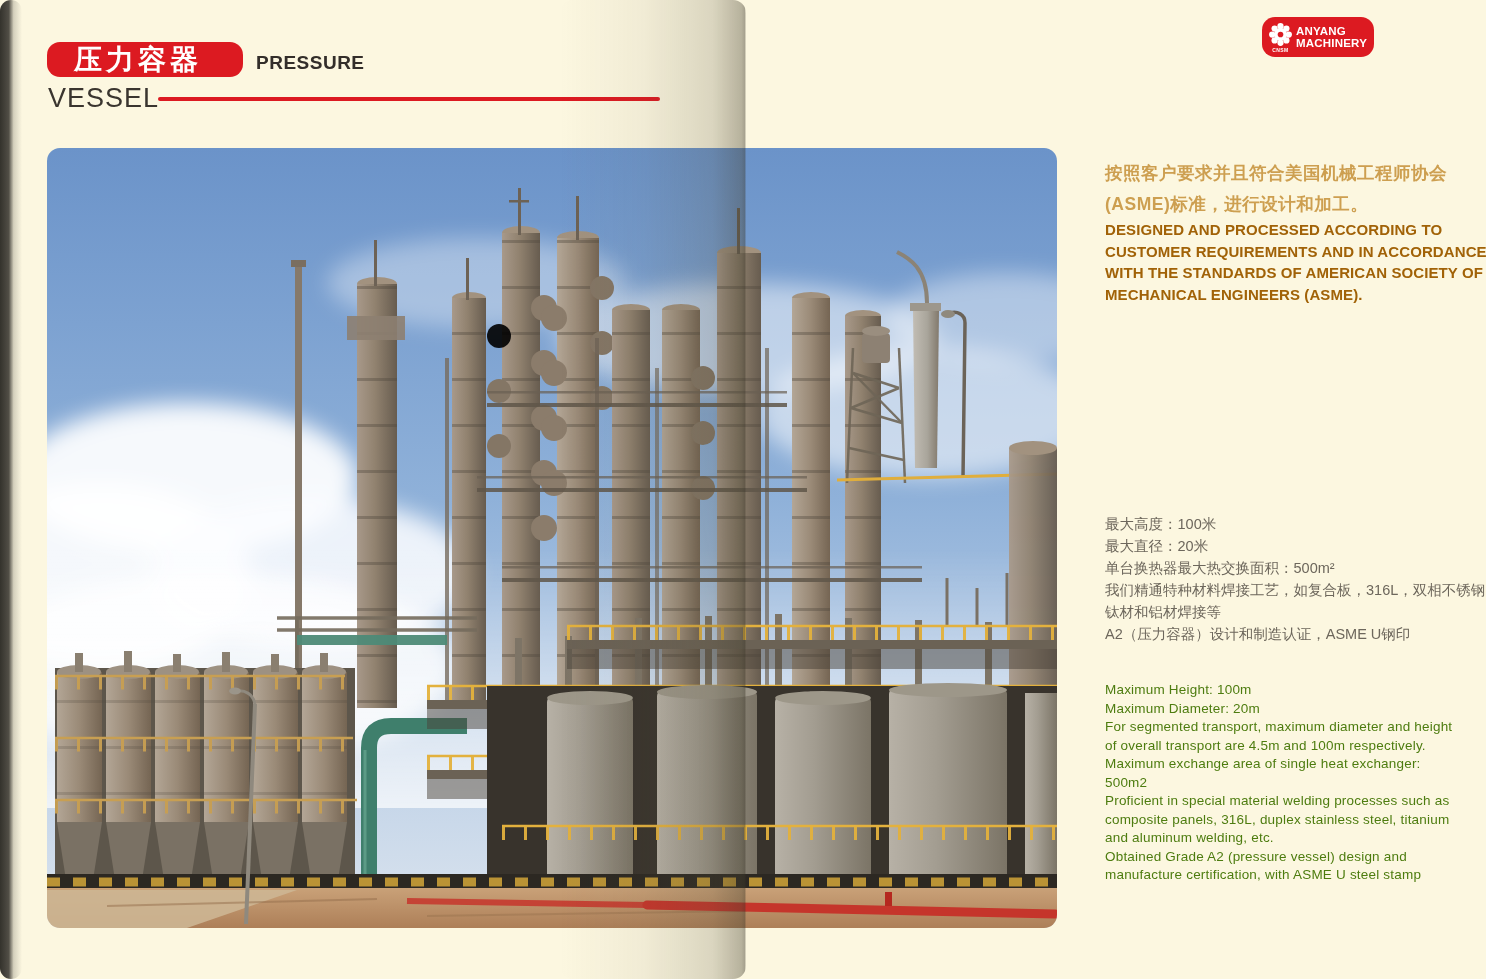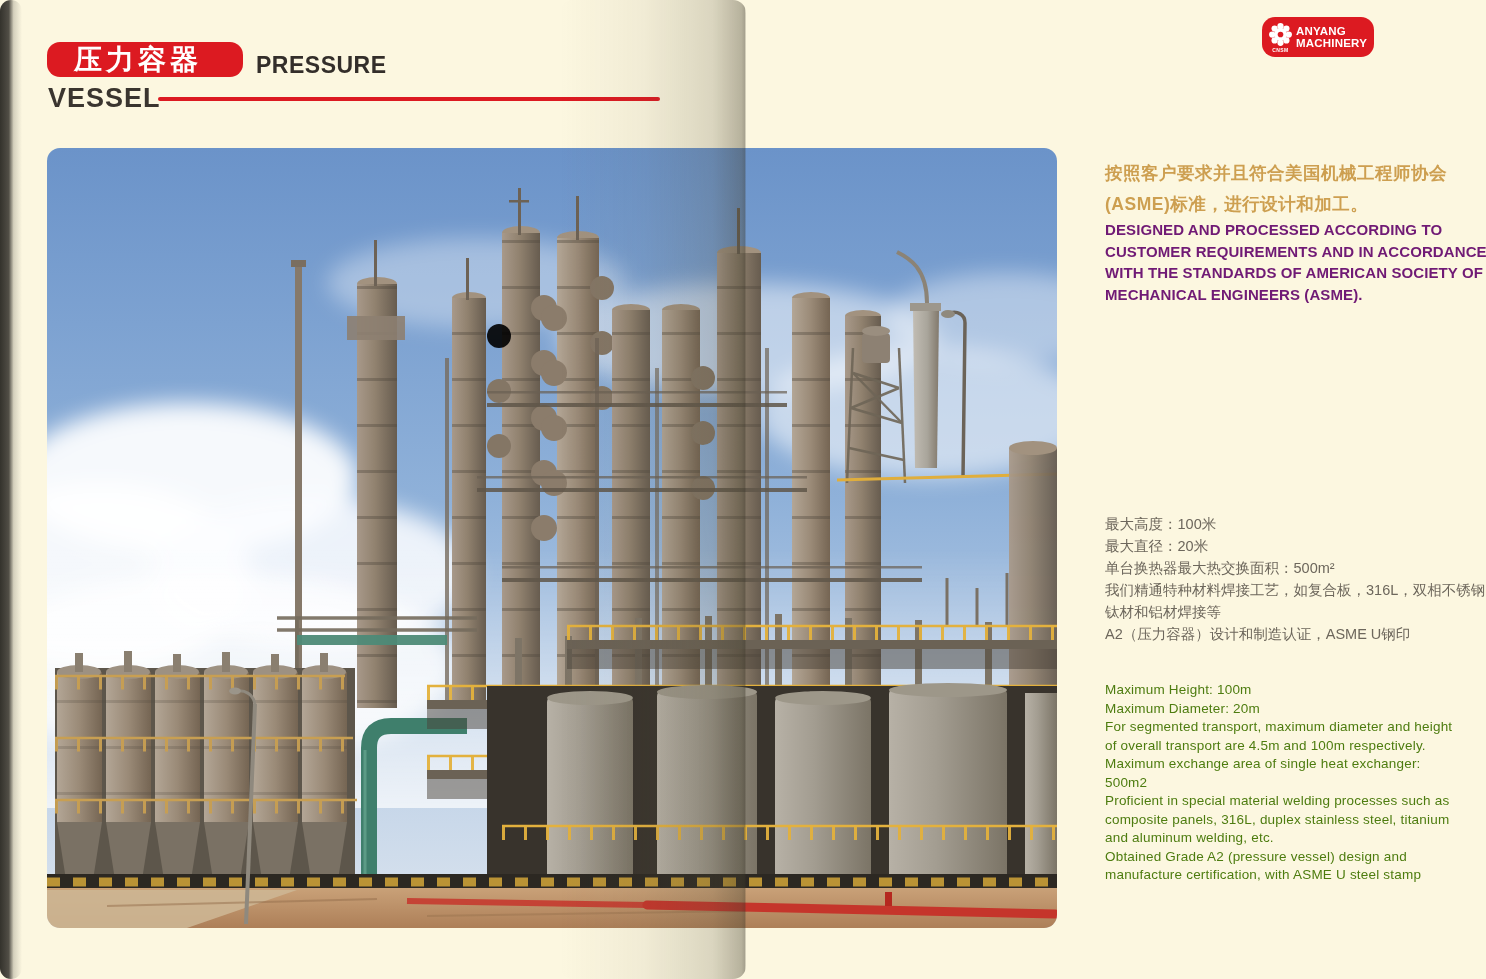--- a/index.html
+++ b/index.html
@@ -10,38 +10,38 @@
   }
   .abs{position:absolute;border-radius:13px;}
   
   .left-edge{left:0;top:0;width:22px;height:979px;z-index:7;
     background:linear-gradient(90deg,#34322c 0%,#514e46 40%,rgba(120,116,105,.30) 62%,rgba(250,246,223,0) 100%);}
   .gutter{left:560px;top:0;width:186px;height:979px;z-index:6;pointer-events:none;
     background:linear-gradient(90deg,rgba(96,90,70,0) 0%,rgba(96,90,70,.07) 45%,rgba(88,82,62,.20) 82%,rgba(70,65,48,.38) 97.5%,rgba(60,56,42,.45) 99.4%,rgba(70,65,48,0) 100%);}
   
   .title-box{left:47px;top:42px;width:196px;height:35px;background:var(--accent-red,#dc1a21);z-index:3;}
   .title-zh{color:#fff;font-weight:bold;font-size:28px;line-height:35px;padding-left:27px;letter-spacing:4px;}
-  .title-pressure{left:256px;top:52px;font-size:23px;font-weight:bold;color:#332e2a;letter-spacing:.5px;z-index:3;}
-  .title-vessel{left:48px;top:83px;font-size:27px;font-weight:bold;color:#3a352f;letter-spacing:1px;z-index:3;}
+  .title-pressure{left:256px;top:52px;font-size:19px;font-weight:bold;color:#332e2a;letter-spacing:.5px;z-index:3;}
+  .title-vessel{left:48px;top:83px;font-size:27px;font-weight:normal;color:#3a352f;letter-spacing:1px;z-index:3;}
   .red-line{left:158px;top:97px;width:502px;height:4px;background:var(--accent-red,#dc1a21);z-index:3;}
   
   .logo{left:1262px;top:17px;width:112px;height:40px;background:var(--accent-red,#dc1a21);
     display:flex;align-items:center;box-sizing:border-box;padding:3px 4px 3px 6px;z-index:3;}
   .logo-left{display:flex;flex-direction:column;align-items:center;}
   .logo-gear{width:25px;height:25px;}
   .logo-cnsm{font-size:5px;color:#fff;font-weight:bold;letter-spacing:.4px;line-height:5px;margin-top:1px;}
   .logo-text{margin-left:3px;color:#fff;font-weight:bold;font-size:11.5px;line-height:12px;letter-spacing:.2px;white-space:nowrap;}
   
   .photo{left:47px;top:148px;width:1010px;height:780px;overflow:hidden;z-index:1;}
   .photo svg{display:block;width:100%;height:100%;}
   
   .intro-zh{left:1105px;top:158px;width:350px;font-size:17.5px;font-weight:bold;
     color:var(--gold,#cd9f50);line-height:31px;letter-spacing:.5px;z-index:3;}
   .intro-en{left:1105px;top:219px;width:360px;font-size:15px;font-weight:bold;
-    color:#701a75;line-height:21.6px;letter-spacing:.1px;z-index:3;}
+    color:#a16207;line-height:21.6px;letter-spacing:.1px;z-index:3;}
   .specs-zh{left:1105px;top:513px;width:360px;font-size:14.5px;color:#6d675c;line-height:22px;z-index:3;}
   .specs-en{left:1105px;top:681px;width:360px;font-size:13.5px;color:#4d7c0f;line-height:18.5px;letter-spacing:.2px;z-index:3;}
   .line{white-space:nowrap;}
 </style>
 </head>
 <body>
 
 <div class="page">
 
   <div class="abs title-box">

